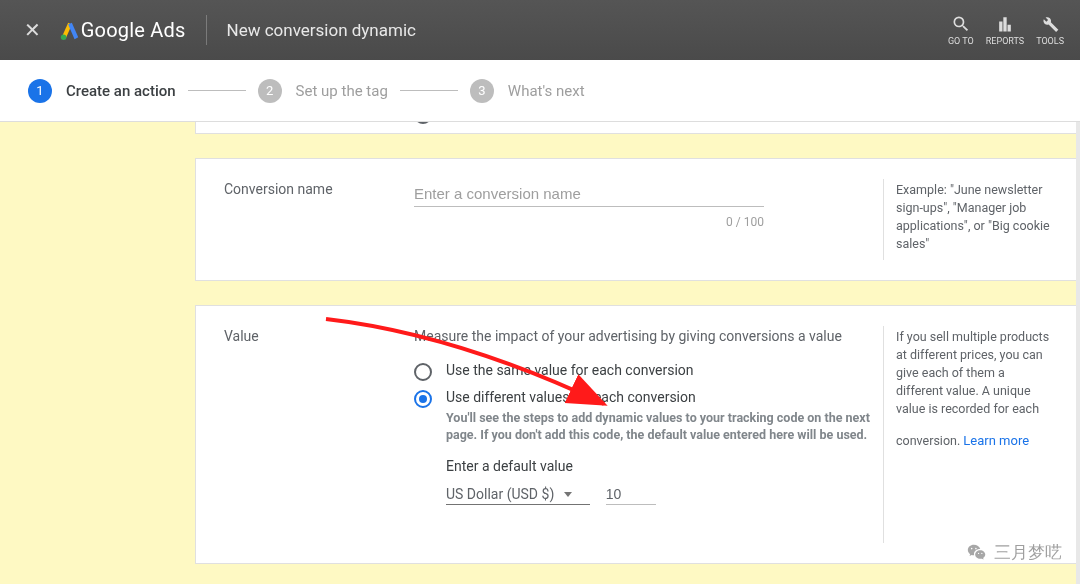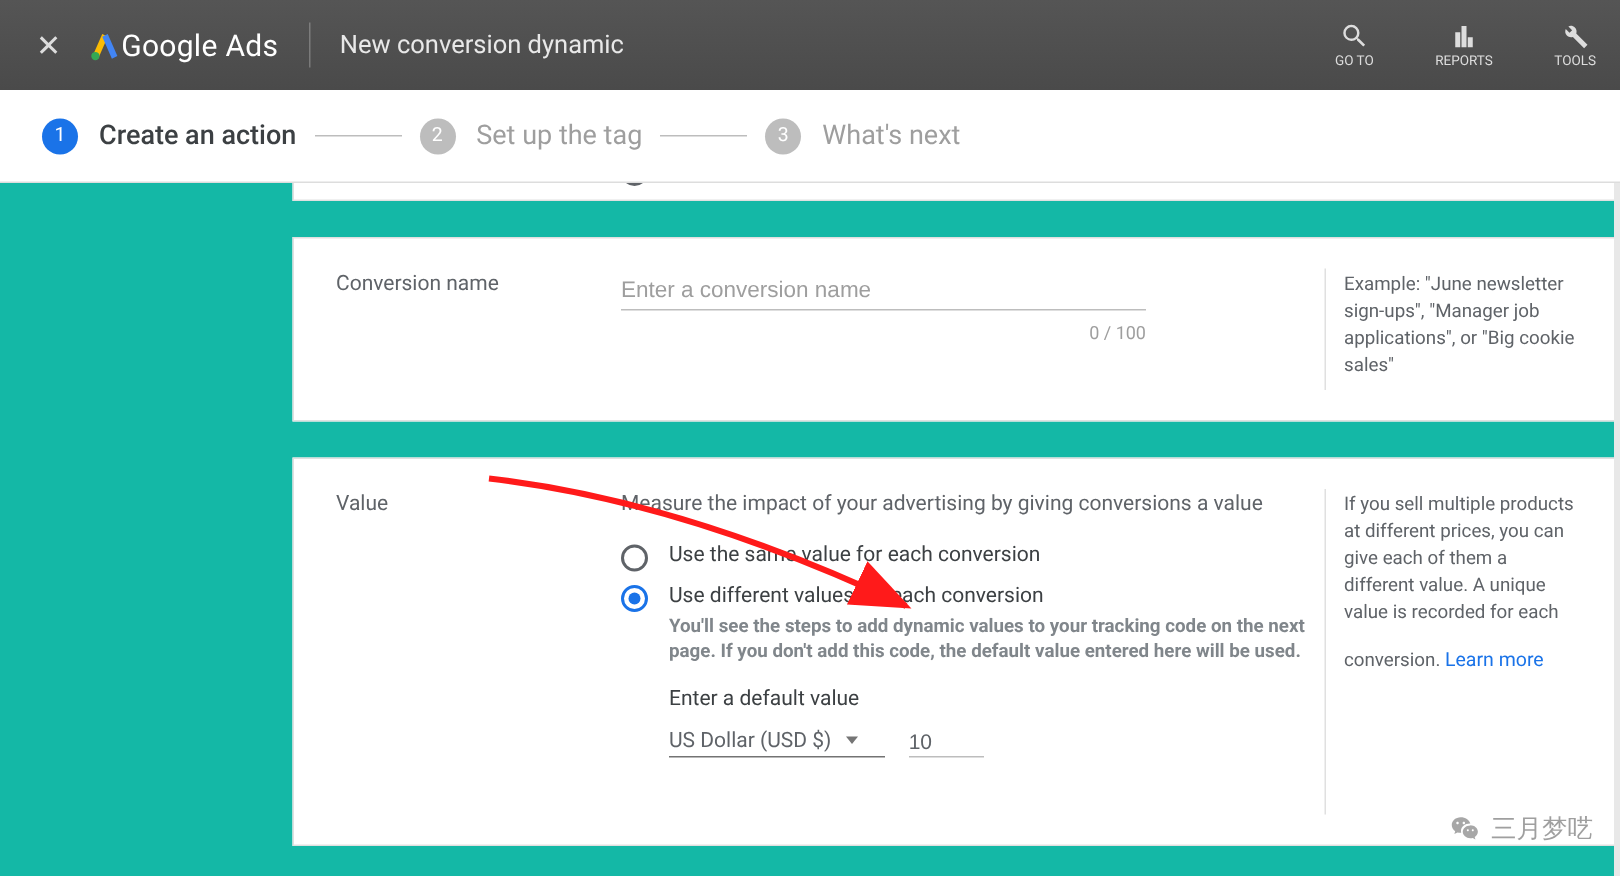--- a/index.html
+++ b/index.html
@@ -48,21 +48,21 @@
     margin: 0 20px;
   }
   .page-title {
     font-size: 17px;
     color: #e8e8e8;
     font-weight: 400;
   }
   .header-right {
     margin-left: auto;
     display: flex;
-    gap: 41px;
+    gap: 12px;
     text-align: center;
   }
   .header-icon {
     display: flex;
     flex-direction: column;
     align-items: center;
     color: #ddd;
     font-size: 9px;
     cursor: pointer;
     gap: 2px;
@@ -86,32 +86,32 @@
   }
   .step-badge {
     width: 24px; height: 24px;
     border-radius: 50%;
     background: #bdbdbd;
     color: #fff;
     font-size: 13px;
     display: flex; align-items: center; justify-content: center;
   }
   .step-badge.active { background: #1a73e8; }
-  .step-label { color: #9e9e9e; font-size: 18px; text-align: center; }
+  .step-label { color: #9e9e9e; font-size: 15px; text-align: center; }
   .step-label.active { color: #3c4043; font-weight: 500; }
   .step-line {
     width: 58px;
     height: 1px;
     background: #bdbdbd;
   }
 
   
   .canvas {
     position: relative;
-    background: #14b8a6;
+    background: #fef9c3;
     height: calc(584px - 60px - 62px);
     padding-left: 195px;
     padding-right: 0;
     overflow: hidden;
   }
   .panel {
     background: #fff;
     border: 1px solid #e0e0e0;
     margin-bottom: 24px;
     padding: 22px 28px 26px;

